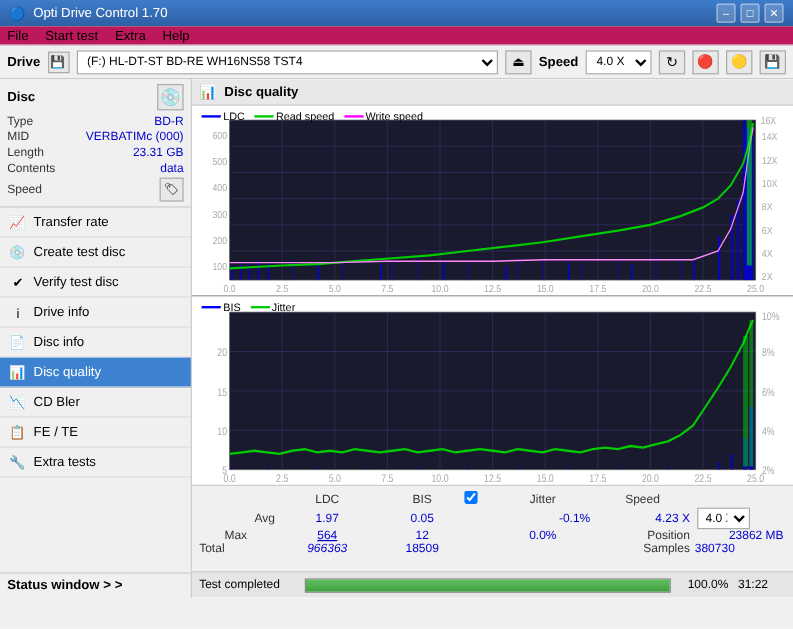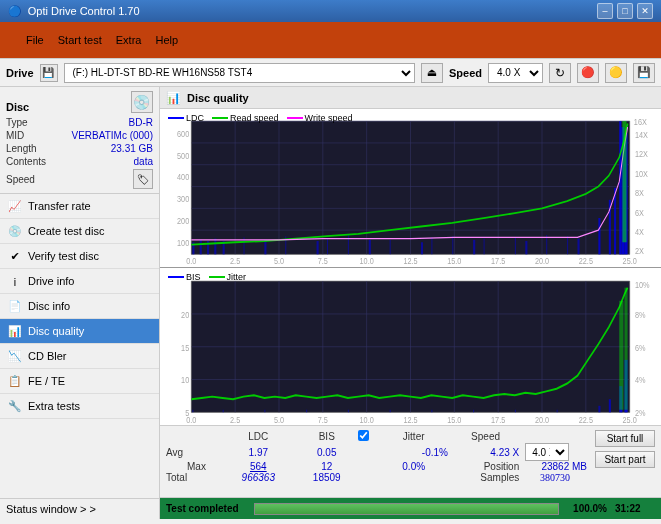--- a/index.html
+++ b/index.html
@@ -5,78 +5,78 @@
     * { box-sizing: border-box; margin: 0; padding: 0; }
     body { font-family: 'Segoe UI', Tahoma, Geneva, Verdana, sans-serif; font-size: 11px; background: #f0f0f0; width: 661px; height: 524px; overflow: hidden; }
     
     
     .title-bar { background: linear-gradient(to bottom, #3d7cc9, #2d5fa3); color: white; display: flex; align-items: center; justify-content: space-between; padding: 4px 8px; height: 22px; }
     .title-bar-left { display: flex; align-items: center; gap: 6px; font-size: 11px; }
     .title-bar-controls { display: flex; gap: 4px; }
     .title-btn { width: 16px; height: 16px; border: 1px solid rgba(255,255,255,0.5); background: rgba(255,255,255,0.2); color: white; font-size: 9px; display: flex; align-items: center; justify-content: center; cursor: pointer; border-radius: 2px; }
     
     
-    .menu-bar { background: #c2410c; border-bottom: 1px solid #ccc; padding: 2px 20px; display: flex; gap: 2px; height: 37px; align-items: center; }
+    .menu-bar { background: #be185d; border-bottom: 1px solid #ccc; padding: 2px 0; display: flex; gap: 2px; height: 16px; align-items: center; }
     .menu-item { padding: 1px 6px; cursor: pointer; font-size: 11px; }
     
     
     .drive-bar { background: #f0f0f0; border-bottom: 1px solid #ccc; padding: 3px 6px; display: flex; align-items: center; gap: 6px; height: 28px; }
     .drive-label { font-size: 11px; font-weight: bold; }
     .drive-select { height: 20px; border: 1px solid #aaa; background: white; font-size: 10px; flex: 1; padding: 0 4px; }
     .eject-btn { width: 22px; height: 20px; border: 1px solid #aaa; background: #e8e8e8; display: flex; align-items: center; justify-content: center; cursor: pointer; }
     .speed-label { font-size: 11px; font-weight: bold; }
     .speed-select { height: 20px; border: 1px solid #aaa; background: white; font-size: 10px; padding: 0 4px; width: 55px; }
     .refresh-btn { width: 22px; height: 20px; border: 1px solid #aaa; background: #e8e8e8; display: flex; align-items: center; justify-content: center; cursor: pointer; font-size: 12px; }
     .tool-btn { width: 22px; height: 20px; border: 1px solid #aaa; background: #e8e8e8; display: flex; align-items: center; justify-content: center; cursor: pointer; }
     
     
     .main-layout { display: flex; height: calc(524px - 22px - 20px - 28px - 22px); }
     
     
     .sidebar { width: 160px; background: #f0f0f0; border-right: 1px solid #ccc; display: flex; flex-direction: column; flex-shrink: 0; }
     
     
     .disc-panel { padding: 4px 6px; border-bottom: 1px solid #ccc; }
-    .disc-header { display: flex; align-items: flex-end; justify-content: space-between; margin-bottom: 4px; }
+    .disc-header { display: flex; align-items: center; justify-content: space-between; margin-bottom: 4px; }
     .disc-title { font-size: 11px; font-weight: bold; }
     .disc-icon { width: 22px; height: 22px; border: 1px solid #aaa; background: #e8e8e8; display: flex; align-items: center; justify-content: center; cursor: pointer; font-size: 14px; }
     .disc-row { display: flex; justify-content: space-between; margin-bottom: 2px; }
     .disc-key { color: #333; font-size: 10px; }
     .disc-val { color: #0000cc; font-size: 10px; text-align: center; }
     .label-row { display: flex; justify-content: space-between; align-items: center; }
     .label-icon-btn { width: 20px; height: 20px; border: 1px solid #aaa; background: #e8e8e8; display: flex; align-items: center; justify-content: center; cursor: pointer; font-size: 10px; }
     
     
     .sidebar-menu { display: flex; flex-direction: column; flex: 1; }
     .sidebar-item { padding: 5px 8px; cursor: pointer; font-size: 11px; border-bottom: 1px solid #ddd; display: flex; align-items: center; gap: 6px; }
     .sidebar-item.active { background: #3d82d0; color: white; }
     .sidebar-item .s-icon { width: 14px; height: 14px; display: flex; align-items: center; justify-content: center; font-size: 11px; flex-shrink: 0; }
     
     
-    .status-window { padding: 4px 6px; border-top: 1px solid #ccc; cursor: pointer; font-size: 11px; display: flex; align-items: center; gap: 4px; }
+    .status-window { padding: 4px 6px; border-top: 1px solid #ccc; cursor: pointer; font-size: 11px; display: flex; align-items: center; gap: 4px; font-weight: bold; }
     
     
     .content-area { flex: 1; background: white; display: flex; flex-direction: column; overflow: hidden; }
     
     
     .dq-header { background: #e8e8e8; border-bottom: 1px solid #ccc; padding: 3px 6px; display: flex; align-items: center; gap: 6px; height: 22px; }
     .dq-title { font-size: 11px; font-weight: bold; }
     .dq-icon { font-size: 12px; }
     
     
     .chart1 { flex: 1; position: relative; border-bottom: 1px solid #ccc; }
     
     
     .chart2 { flex: 1; position: relative; }
     
     
     .stats-bar { background: #f0f0f0; border-top: 1px solid #ccc; padding: 3px 6px; font-size: 10px; }
     
     
-    .progress-bar-container { background: #15803d; border-top: 1px solid #ccc; padding: 3px 6px; display: flex; align-items: center; gap: 8px; height: 22px; font-weight: bold; }
+    .progress-bar-container { background: #e5e5e5; border-top: 1px solid #ccc; padding: 3px 6px; display: flex; align-items: center; gap: 8px; height: 22px; }
     .progress-bar-outer { flex: 1; height: 12px; border: 1px solid #888; background: white; }
     .progress-bar-inner { height: 100%; background: linear-gradient(to bottom, #60c060, #40a040); }
     .progress-text { font-size: 10px; min-width: 40px; text-align: right; }
     .time-text { font-size: 10px; min-width: 40px; }
     
     .start-btn { background: linear-gradient(to bottom, #f8f8f8, #e0e0e0); border: 1px solid #aaa; padding: 2px 8px; cursor: pointer; font-size: 10px; white-space: nowrap; }
     
     
     .dq-content { flex: 1; display: flex; flex-direction: column; overflow: hidden; }
     
@@ -408,21 +408,21 @@
                 <td style="text-align:center;color:#333;width:55px;">LDC</td>
                 <td style="text-align:center;color:#333;width:45px;">BIS</td>
                 <td style="width:16px;">
                   <input type="checkbox" checked="" style="width: 11px; height: 11px;">
                 </td>
                 <td style="text-align:center;color:#333;width:50px;">Jitter</td>
                 <td style="text-align:center;color:#333;width:55px;">Speed</td>
                 <td style="width:48px;"></td>
               </tr>
               <tr>
-                <td style="color:#333;font-size:10px;">Avg</td>
+                <td style="color:#333;font-size:10px;text-align:right;">Avg</td>
                 <td style="text-align:center;color:#0000cc;">1.97</td>
                 <td style="text-align:center;color:#0000cc;">0.05</td>
                 <td></td>
                 <td style="text-align:right;color:#0000cc;">-0.1%</td>
                 <td style="text-align:right;color:#0000cc;padding-right:4px;">
                   <span>4.23 X</span>
                 </td>
                 <td style="padding-left:2px;">
                   <select class="small-select" style="width:44px;">
                     <option>4.0 X</option>
@@ -438,30 +438,26 @@
                 <td style="text-align:right;color:#333;padding-right:4px;">Position</td>
                 <td style="text-align:right;color:#0000cc;padding-right:2px;">23862 MB</td>
               </tr>
               <tr>
                 <td style="color:#333;font-size:10px;">Total</td>
                 <td style="text-align:center;color:#0000cc;font-style:italic;">966363</td>
                 <td style="text-align:center;color:#0000cc;">18509</td>
                 <td></td>
                 <td></td>
                 <td style="text-align:right;color:#333;padding-right:4px;">Samples</td>
-                <td style="text-align:center;color:#0000cc;padding-right:2px;font-family:Liberation Serif, serif;">380730</td>
+                <td style="text-align:left;color:#0000cc;padding-right:2px;">380730</td>
               </tr>
             </tbody>
               </table>
           </div>
 
-          <div style="display:flex;flex-direction:column;gap:4px;align-items:stretch;min-width:60px;">
-            <button class="start-btn">Start full</button>
-            <button class="start-btn">Start part</button>
-          </div>
         </div>
       </div>
     </div>
 
     <div class="progress-bar-container">
       <span style="font-size:10px;min-width:80px;">Test completed</span>
       <div class="progress-bar-outer">
         <div class="progress-bar-inner" style="width:100%;"></div>
       </div>
       <span class="progress-text">100.0%</span>

